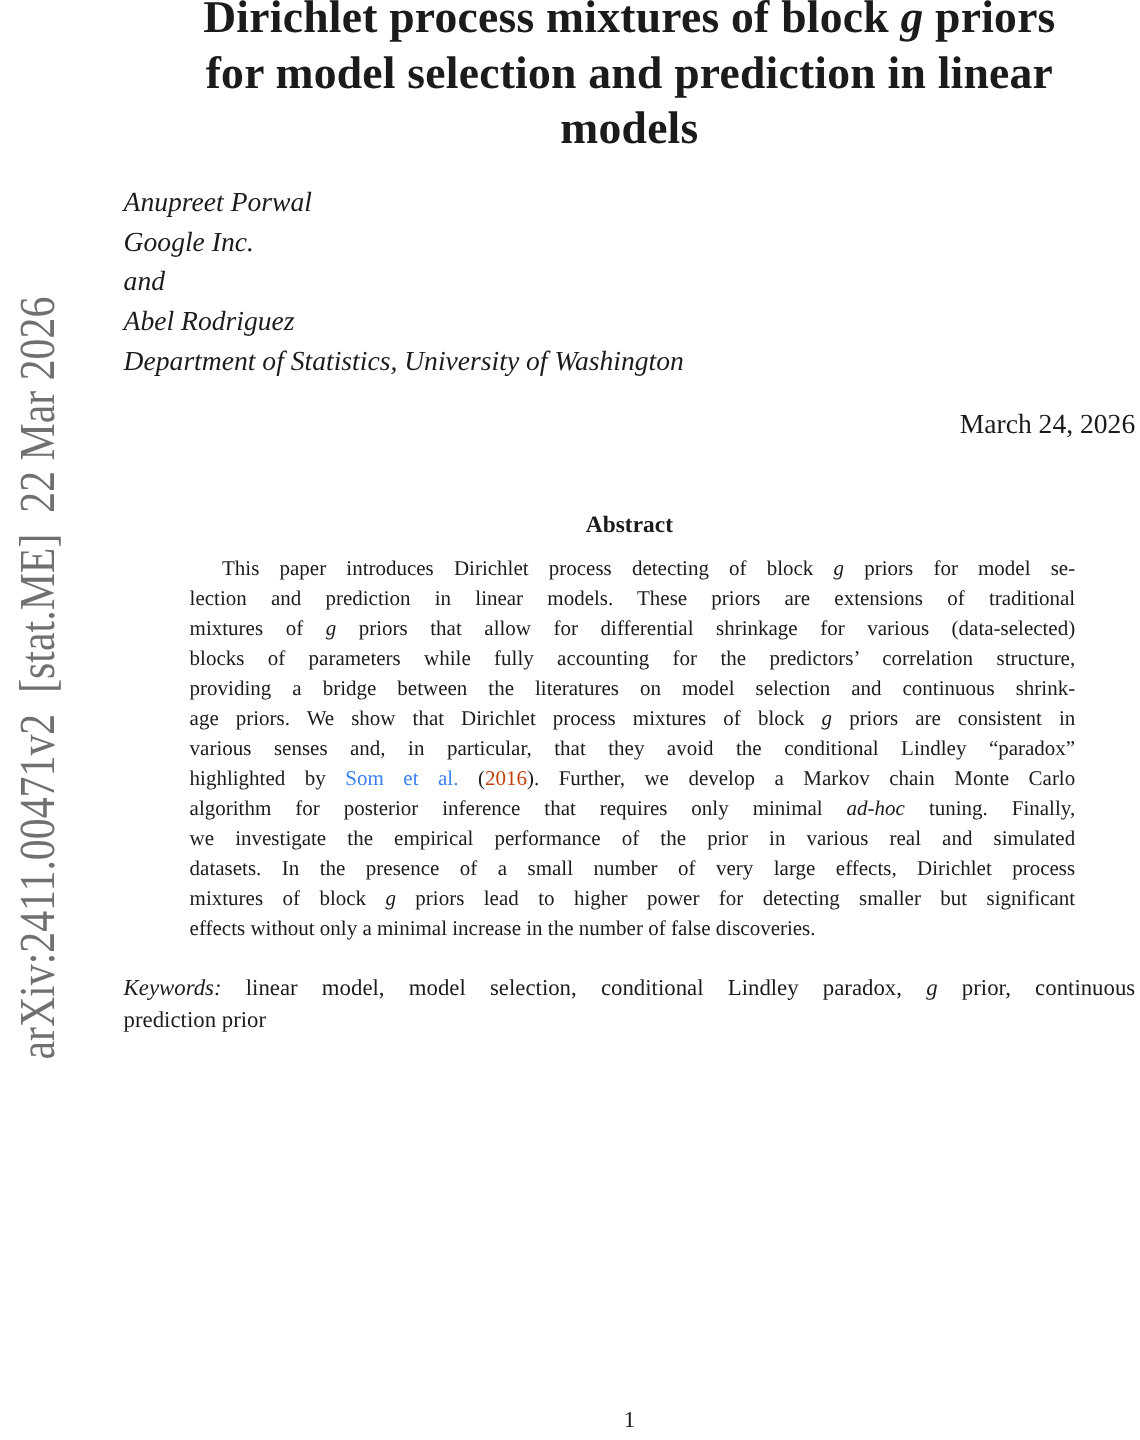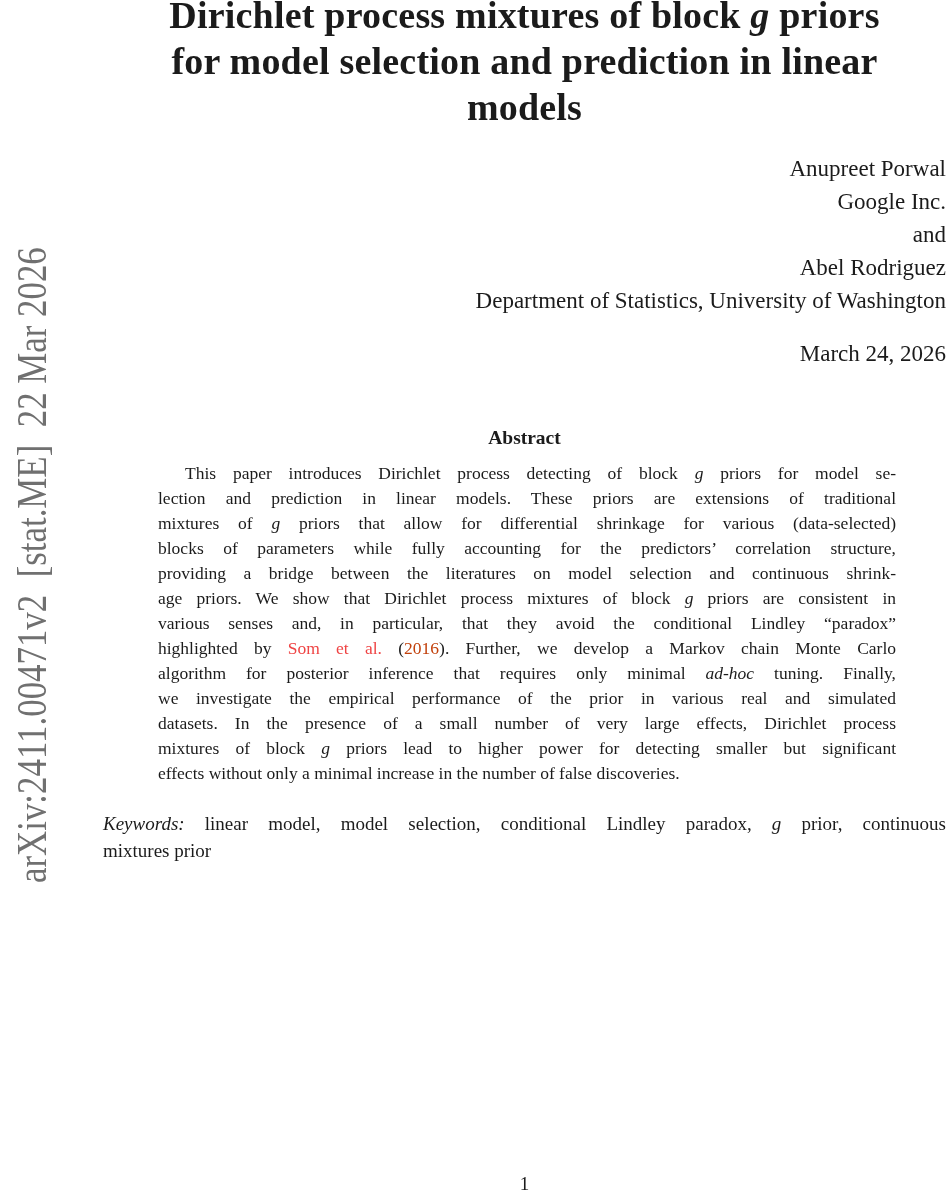--- a/index.html
+++ b/index.html
@@ -25,21 +25,21 @@
     top: -8px; left: 0; width: 100%;
     font-size: 38px; line-height: 46px; font-weight: bold;
     letter-spacing: 0.2px;
   }
   .title-block .line { text-align: center; }
   .authors-block {
     position: absolute;
     top: 152px; left: 0; width: 100%;
     font-size: 23px; line-height: 33px;
   }
-  .authors-block .line { text-align: right; }
+  .authors-block .line { text-align: left; font-style: italic; }
   .date-line {
     position: absolute;
     top: 341px; left: 0; width: 100%;
     text-align: right;
     font-size: 23px;
   }
   .abstract-heading {
     position: absolute;
     top: 427px; left: 0; width: 100%;
     text-align: center;
@@ -106,29 +106,29 @@
     <div class="abstract-heading">Abstract</div>
 
     <div class="abstract-body">
         <div class="line indent"><span>This paper introduces Dirichlet process detecting of block </span><span class="it">g</span><span> priors for model se-</span></div>
         <div class="line"><span>lection and prediction in linear models.  These priors are extensions of traditional</span></div>
         <div class="line"><span>mixtures of </span><span class="it">g</span><span> priors that allow for differential shrinkage for various (data-selected)</span></div>
         <div class="line"><span>blocks of parameters while fully accounting for the predictors’ correlation structure,</span></div>
         <div class="line"><span>providing a bridge between the literatures on model selection and continuous shrink-</span></div>
         <div class="line"><span>age priors. We show that Dirichlet process mixtures of block </span><span class="it">g</span><span> priors are consistent in</span></div>
         <div class="line"><span>various senses and, in particular, that they avoid the conditional Lindley “paradox”</span></div>
-        <div class="line"><span>highlighted by </span><span class="link" style="color: #ef4444;">Som et al.</span><span> (</span><span class="link" style="color: #c2410c;">2016</span><span>). Further, we develop a Markov chain Monte Carlo</span></div>
+        <div class="line"><span>highlighted by </span><span class="link" style="color: #3b82f6;">Som et al.</span><span> (</span><span class="link" style="color: #c2410c;">2016</span><span>). Further, we develop a Markov chain Monte Carlo</span></div>
         <div class="line"><span>algorithm for posterior inference that requires only minimal </span><span class="it">ad-hoc</span><span> tuning. Finally,</span></div>
         <div class="line"><span>we investigate the empirical performance of the prior in various real and simulated</span></div>
         <div class="line"><span>datasets. In the presence of a small number of very large effects, Dirichlet process</span></div>
         <div class="line"><span>mixtures of block </span><span class="it">g</span><span> priors lead to higher power for detecting smaller but significant</span></div>
         <div class="line last"><span>effects without only a minimal increase in the number of false discoveries.</span></div>
       </div>
 
     <div class="keywords-block">
         <div class="line"><span class="it">Keywords:</span><span> linear model, model selection, conditional Lindley paradox, </span><span class="it">g</span><span> prior, continuous</span></div>
-        <div class="line last"><span>mixtures prior</span></div>
+        <div class="line last"><span>prediction prior</span></div>
       </div>
 
     <div class="page-number">1</div>
 
   </div>
 </div>
 
 </body></html>

